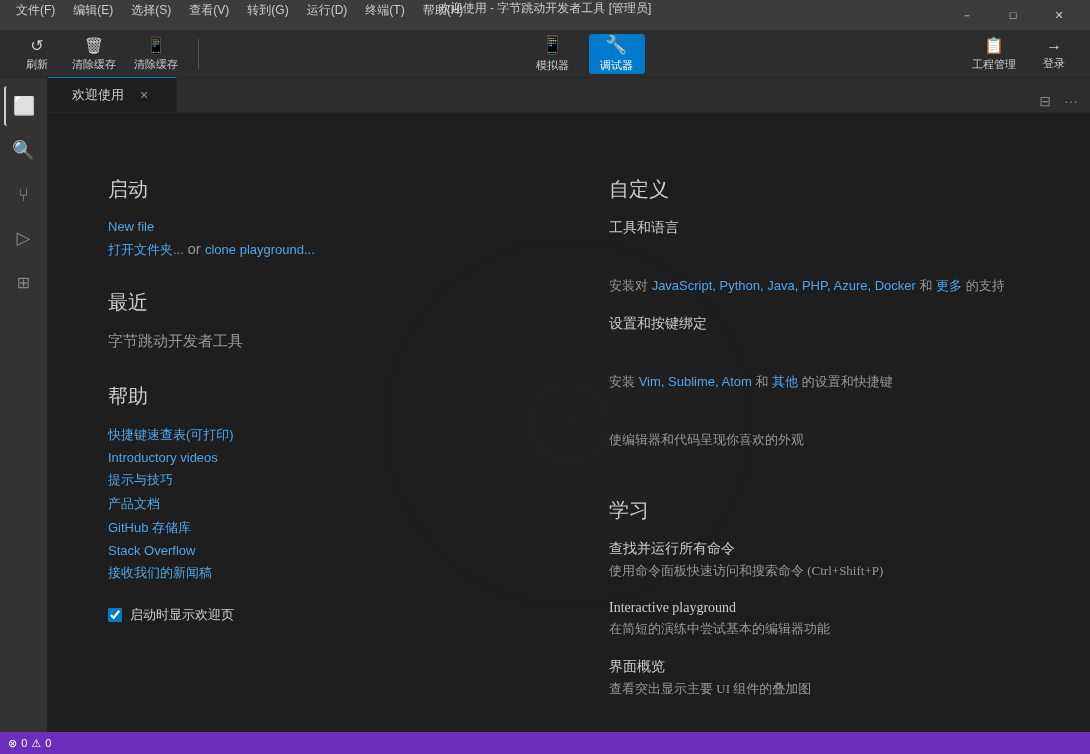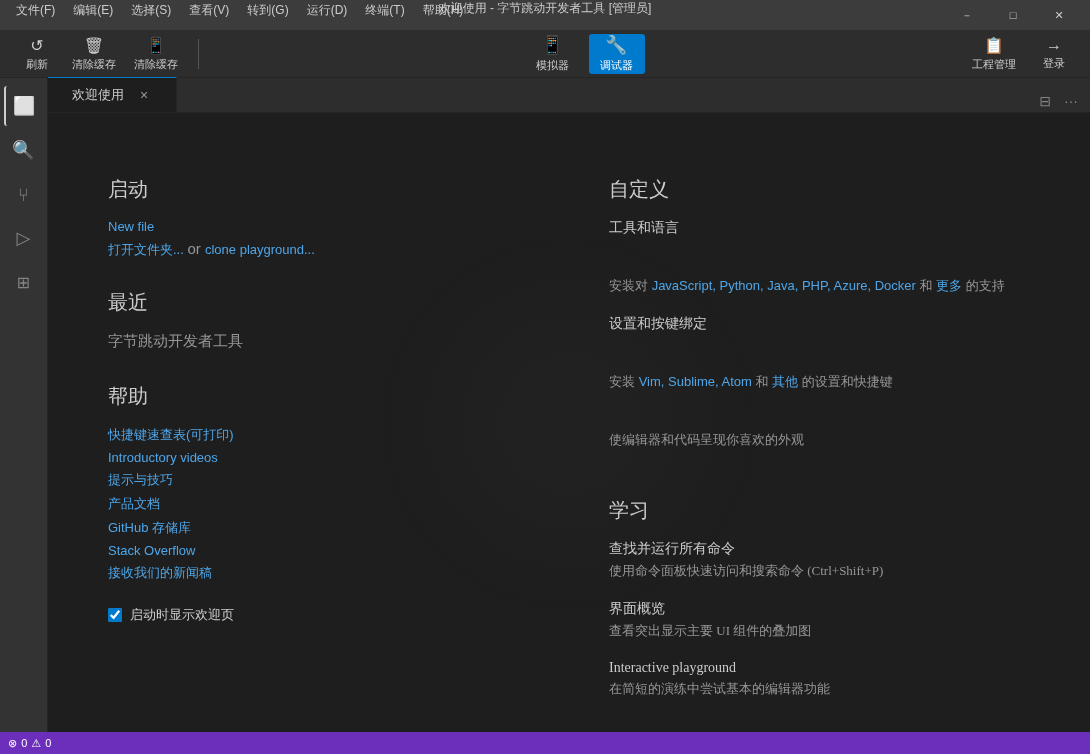--- a/index.html
+++ b/index.html
@@ -509,27 +509,27 @@
 
           <div class="welcome-section" style="margin-top: 48px; font-family: Liberation Serif, serif;">
             <div class="section-title">学习</div>
 
             <div class="learn-item">
               <div class="learn-item-title">查找并运行所有命令</div>
               <div class="learn-item-desc">使用命令面板快速访问和搜索命令 (Ctrl+Shift+P)</div>
             </div>
 
             <div class="learn-item">
+              <div class="learn-item-title">Interactive playground</div>
+              <div class="learn-item-desc">在简短的演练中尝试基本的编辑器功能</div>
+            </div>
+
+            <div class="learn-item">
               <div class="learn-item-title">界面概览</div>
               <div class="learn-item-desc">查看突出显示主要 UI 组件的叠加图</div>
-            </div>
-
-            <div class="learn-item">
-              <div class="learn-item-title">Interactive playground</div>
-              <div class="learn-item-desc">在简短的演练中尝试基本的编辑器功能</div>
             </div>
           </div>
         </div>
       </div>
     </div>
   </div>
 </div>
 
 <div id="status-bar">
   <div class="status-item">

